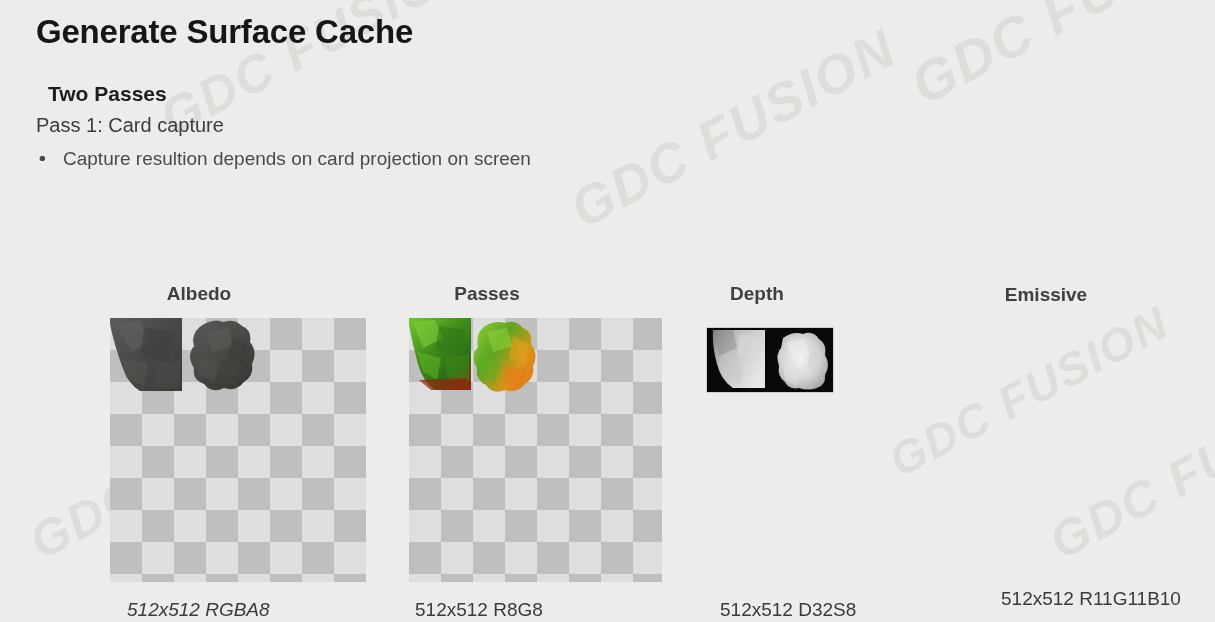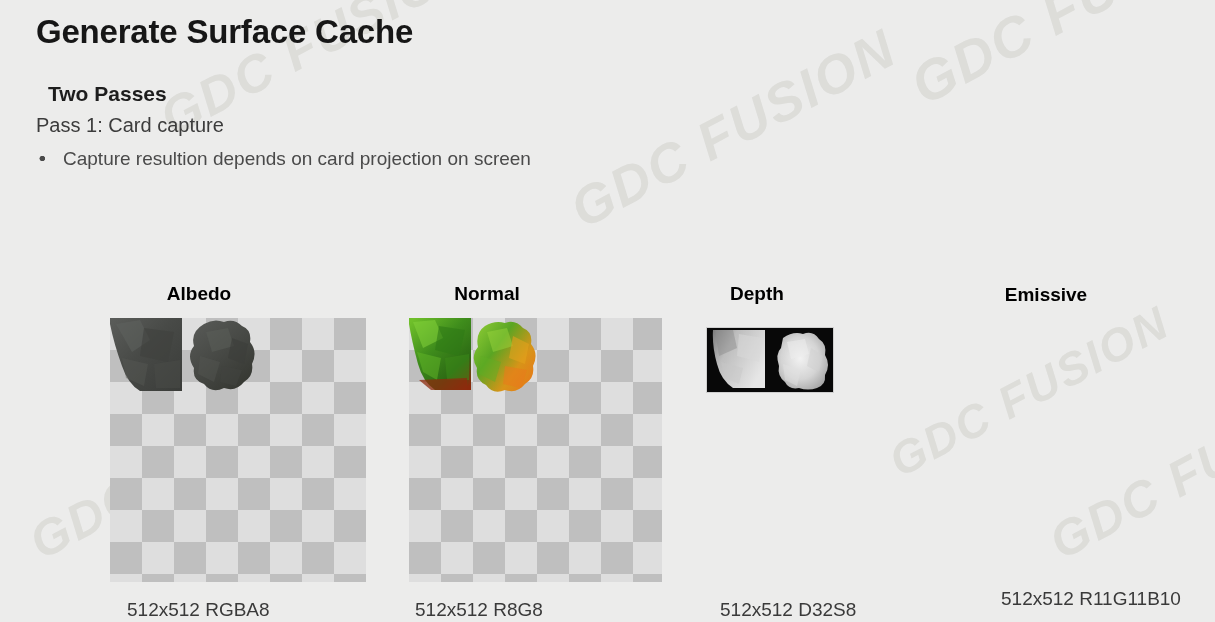--- a/index.html
+++ b/index.html
@@ -103,21 +103,21 @@
     font-size: 19px;
     line-height: 30px;
     color: #4a4a4a;
   }
 
   
   .col-header {
     position: absolute;
     font-size: 19px;
     font-weight: 700;
-    color: #000000;
+    color: #404040;
     text-align: center;
     white-space: nowrap;
     transform: translateX(-50%);
   }
 
   .format-label {
     position: absolute;
     font-size: 19px;
     font-weight: 400;
     color: #3a3a3a;
@@ -174,21 +174,21 @@
     <li>
       <span class="bullet-dot">•</span>
     </li>
     <li>
       <span class="bullet-dot">•</span>
       <span>Capture resultion depends on card projection on screen</span>
     </li>
   </ul>
 
   <div class="col-header" style="left:199px; top:283px;">Albedo</div>
-  <div class="col-header" style="left:487px; top:283px;">Normal</div>
+  <div class="col-header" style="left:487px; top:283px;">Passes</div>
   <div class="col-header" style="left:757px; top:283px;">Depth</div>
   <div class="col-header" style="left:1046px; top:284px;">Emissive</div>
 
   <div class="checker" style="left:110px; top:318px; width:256px; height:264px;"></div>
 
   <div class="thumb-pair" style="left:110px; top:318px;">
     <svg width="150" height="80" viewBox="0 0 150 80">
       <defs>
         <linearGradient id="rockA" x1="0" y1="0" x2="1" y2="1">
           <stop offset="0%" stop-color="#5b5d5a"></stop>
@@ -277,18 +277,18 @@
 
       <path d="M76,10 Q86,3 96,6 Q106,2 112,11 Q120,16 118,27 Q124,37 118,47
                Q119,57 110,60 Q101,63 92,60 Q82,62 78,54 Q70,48 72,38
                Q68,26 74,20 Z" fill="url(#dpB)"></path>
       <path d="M80,14 L98,11 L102,26 L84,31 Z" fill="#ececec" opacity="0.55"></path>
       <path d="M104,20 L116,28 L112,44 L100,38 Z" fill="#cfcfcf" opacity="0.5"></path>
       <path d="M76,36 L94,42 L90,58 L78,52 Z" fill="#e2e2e2" opacity="0.45"></path>
     </svg>
   </div>
 
-  <div class="format-label" style="left:127px;  top:599px;">512x512 RGBA8</div>
+  <div class="format-label" style="left:127px;  top:599px;font-style:italic;">512x512 RGBA8</div>
   <div class="format-label" style="left:415px;  top:599px;">512x512 R8G8</div>
   <div class="format-label" style="left:720px;  top:599px;">512x512 D32S8</div>
   <div class="format-label" style="left:1001px; top:588px;">512x512 R11G11B10</div>
 
 </div>
 
 </body></html>

